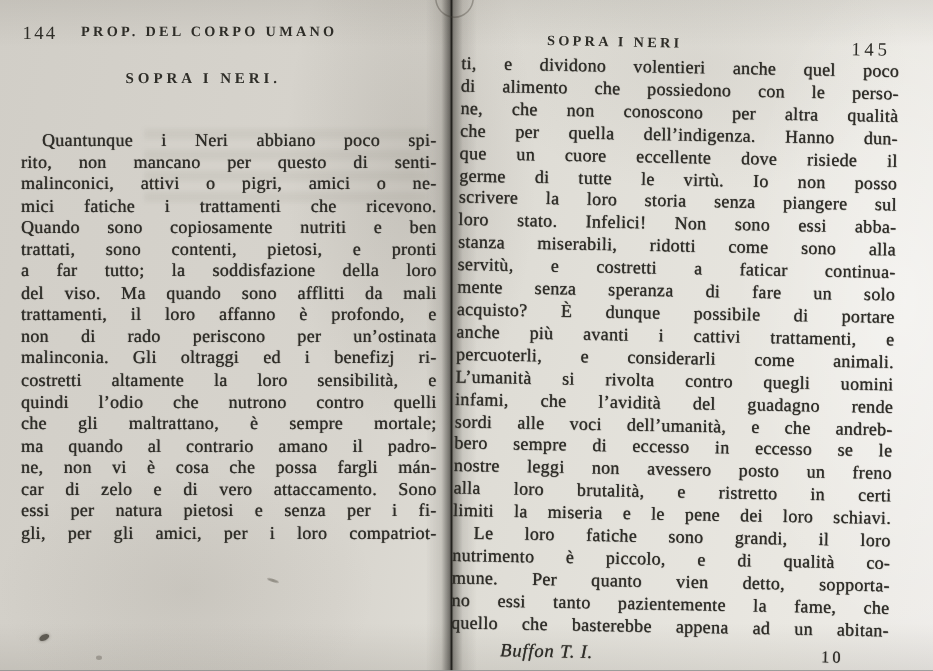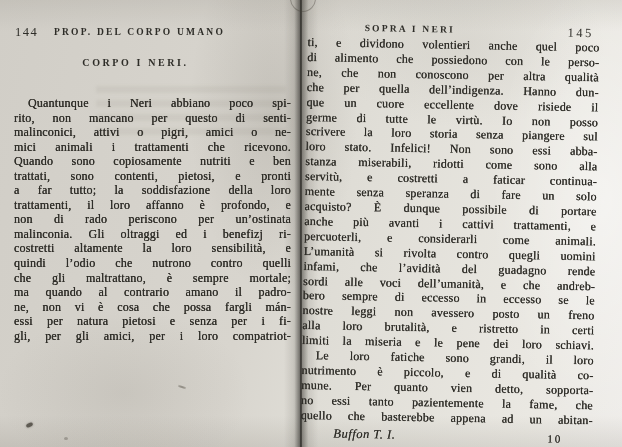--- a/index.html
+++ b/index.html
@@ -32,21 +32,21 @@
   .stain{position:absolute;pointer-events:none;border-radius:50%;}
   .stain.s1{left:26px;top:423px;width:7px;height:4px;background:rgba(58,54,46,.75);transform:rotate(-25deg);box-shadow:0 0 2px rgba(58,54,46,.5);}
   .stain.s2{left:178px;top:386px;width:8px;height:2px;background:rgba(70,66,56,.45);transform:rotate(18deg);filter:blur(.3px);}
   .stain.s3{left:64px;top:437px;width:4px;height:3px;background:rgba(80,75,65,.35);filter:blur(.5px);}
   
   .ghost{position:absolute;left:96px;top:86px;width:190px;height:56px;pointer-events:none;
     background:repeating-linear-gradient(180deg, rgba(120,114,102,.16) 0 7px, rgba(120,114,102,0) 7px 14px);
     filter:blur(1.6px);opacity:.55;}
   
   .page{position:absolute;}
-  .page-left{left:14px;top:25px;width:277px;}
+  .page-left{left:14px;top:15px;width:277px;}
   .page-right{left:308px;top:18px;width:292px;transform:rotate(1.05deg);transform-origin:0 0;}
   .pg-header{position:relative;height:15px;}
   .running{
     display:block;text-align:center;font-size:9.5px;font-weight:bold;
     letter-spacing:2.2px;padding-top:2px;white-space:nowrap;
   }
   .page-left .running{padding-right:26px;}
   .page-right .running{position:absolute;left:0;right:0;top:2px;padding-right:88px;}
   .pg-num{font-size:12.5px;letter-spacing:1.5px;}
   .page-left .pg-num{position:absolute;left:1px;top:0;}
@@ -83,37 +83,39 @@
   <div class="ink-arc"></div>
   <div class="stain s1"></div>
   <div class="stain s2"></div>
   <div class="stain s3"></div>
 
   <div class="page page-left">
     <div class="pg-header">
       <span class="pg-num">144</span>
       <span class="running">PROP. DEL CORPO UMANO</span>
     </div>
-    <div class="section-heading">CORPO I NERI.</div>
+    <div class="section-heading">SOPRA I NERI.</div>
     <div class="para body">
         <div class="line indent">Quantunque i Neri abbiano poco spi-</div>
         <div class="line">rito, non mancano per questo di senti-</div>
         <div class="line">malinconici, attivi o pigri, amici o ne-</div>
-        <div class="line">mici animali i trattamenti che ricevono.</div>
+        <div class="line">mici fatiche i trattamenti che ricevono.</div>
         <div class="line">Quando sono copiosamente nutriti e ben</div>
         <div class="line">trattati, sono contenti, pietosi, e pronti</div>
         <div class="line">a far tutto; la soddisfazione della loro</div>
+        <div class="line">del viso. Ma quando sono afflitti da mali</div>
         <div class="line">trattamenti, il loro affanno è profondo, e</div>
         <div class="line">non di rado periscono per un’ostinata</div>
         <div class="line">malinconia. Gli oltraggi ed i benefizj ri-</div>
         <div class="line">costretti altamente la loro sensibilità, e</div>
         <div class="line">quindi l’odio che nutrono contro quelli</div>
         <div class="line">che gli maltrattano, è sempre mortale;</div>
         <div class="line">ma quando al contrario amano il padro-</div>
         <div class="line">ne, non vi è cosa che possa fargli mán-</div>
+        <div class="line">car di zelo e di vero attaccamento. Sono</div>
         <div class="line">essi per natura pietosi e senza per i fi-</div>
         <div class="line">gli, per gli amici, per i loro compatriot-</div>
       </div>
   </div>
 
   <div class="page page-right">
     <div class="pg-header">
       <span class="running">SOPRA I NERI</span>
       <span class="pg-num">145</span>
     </div>

